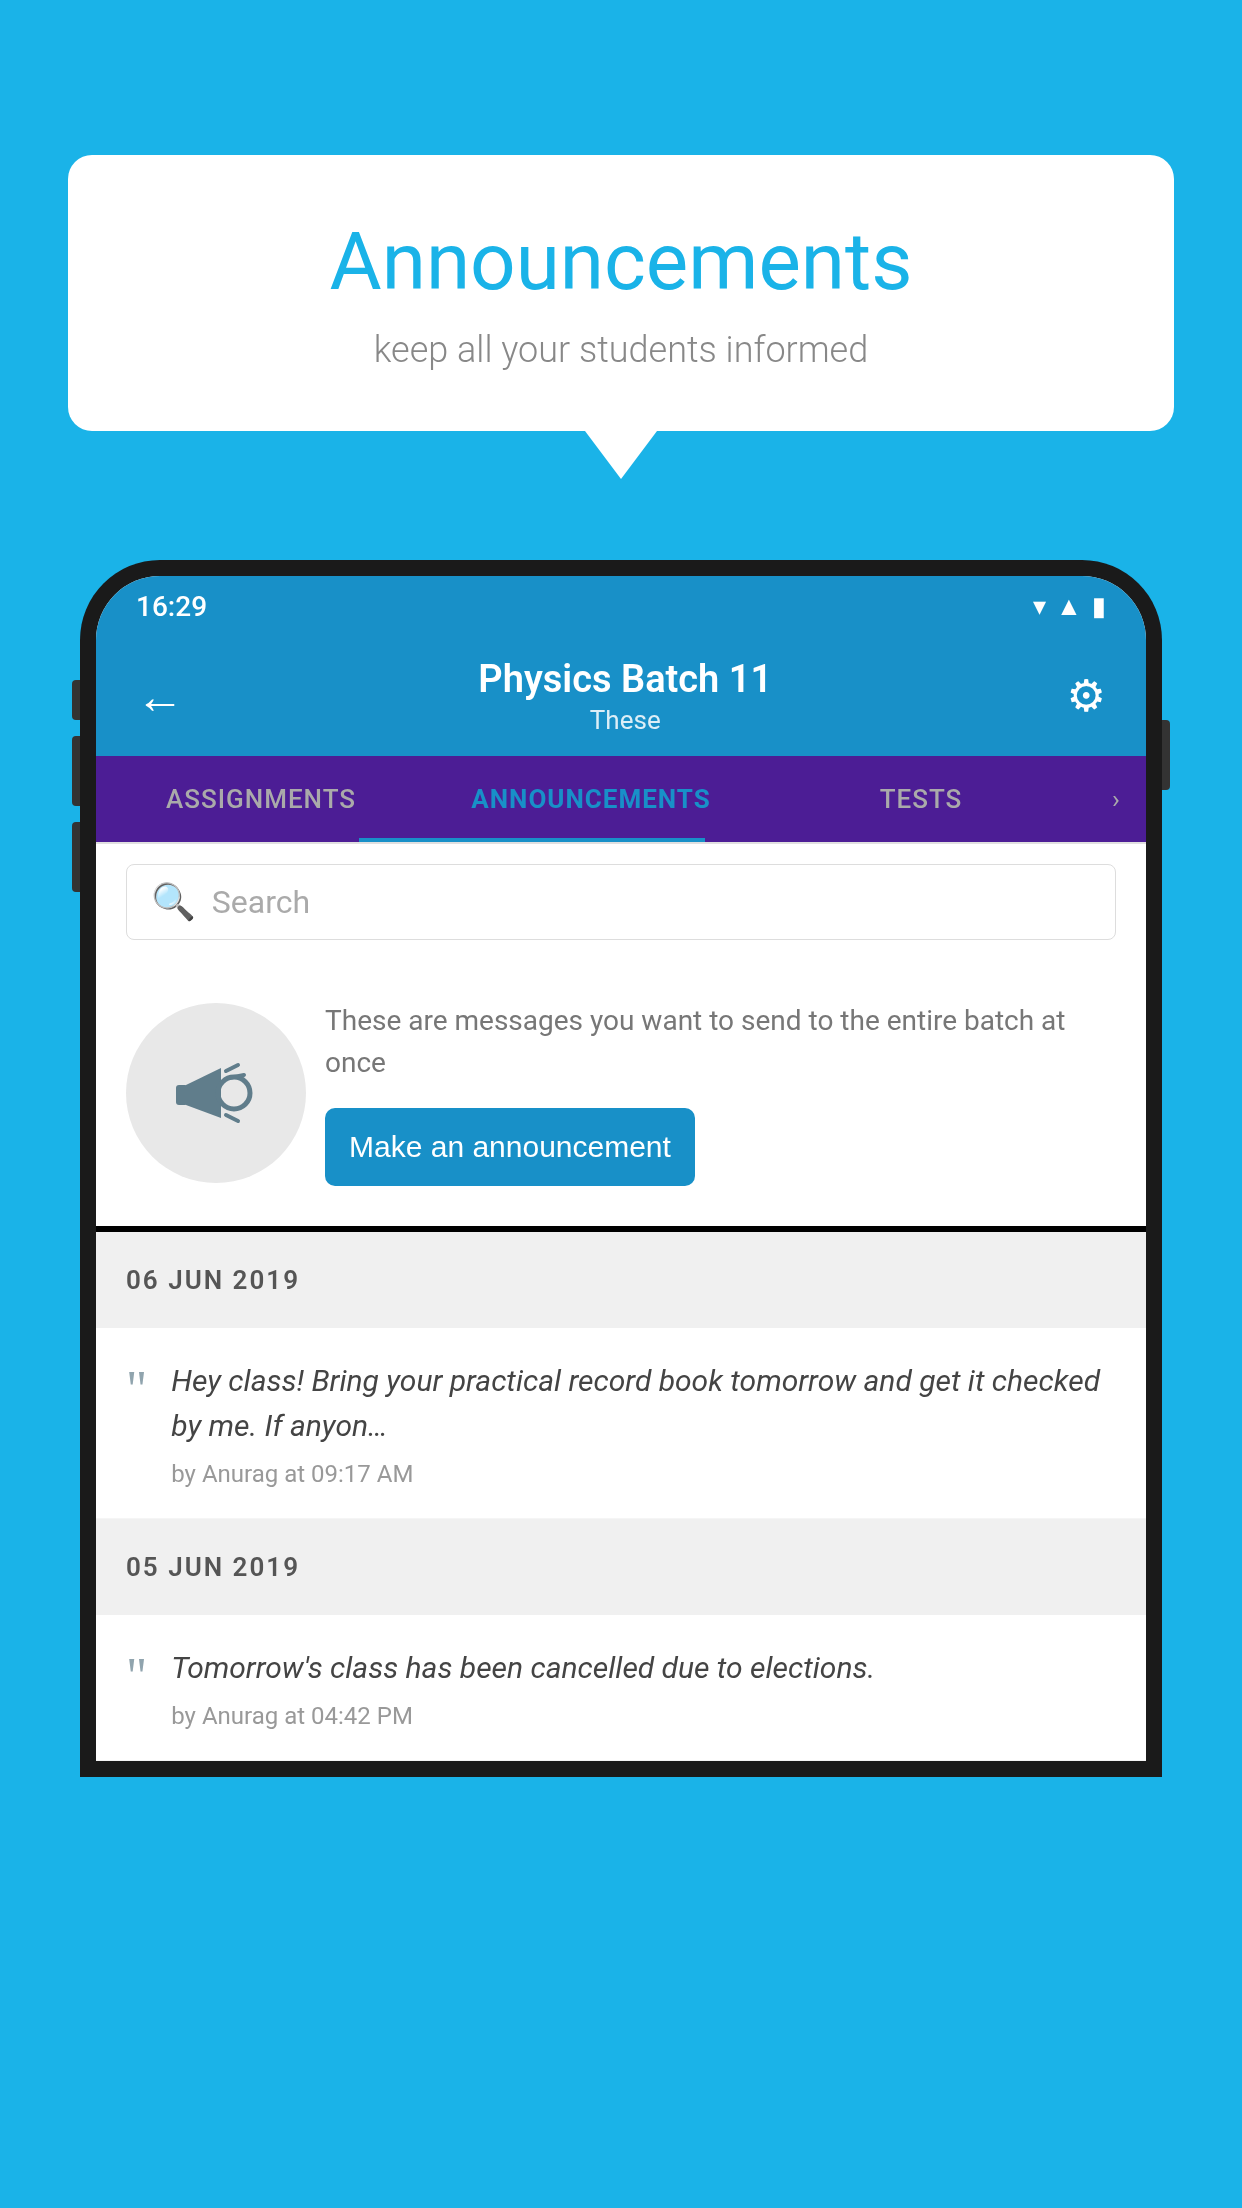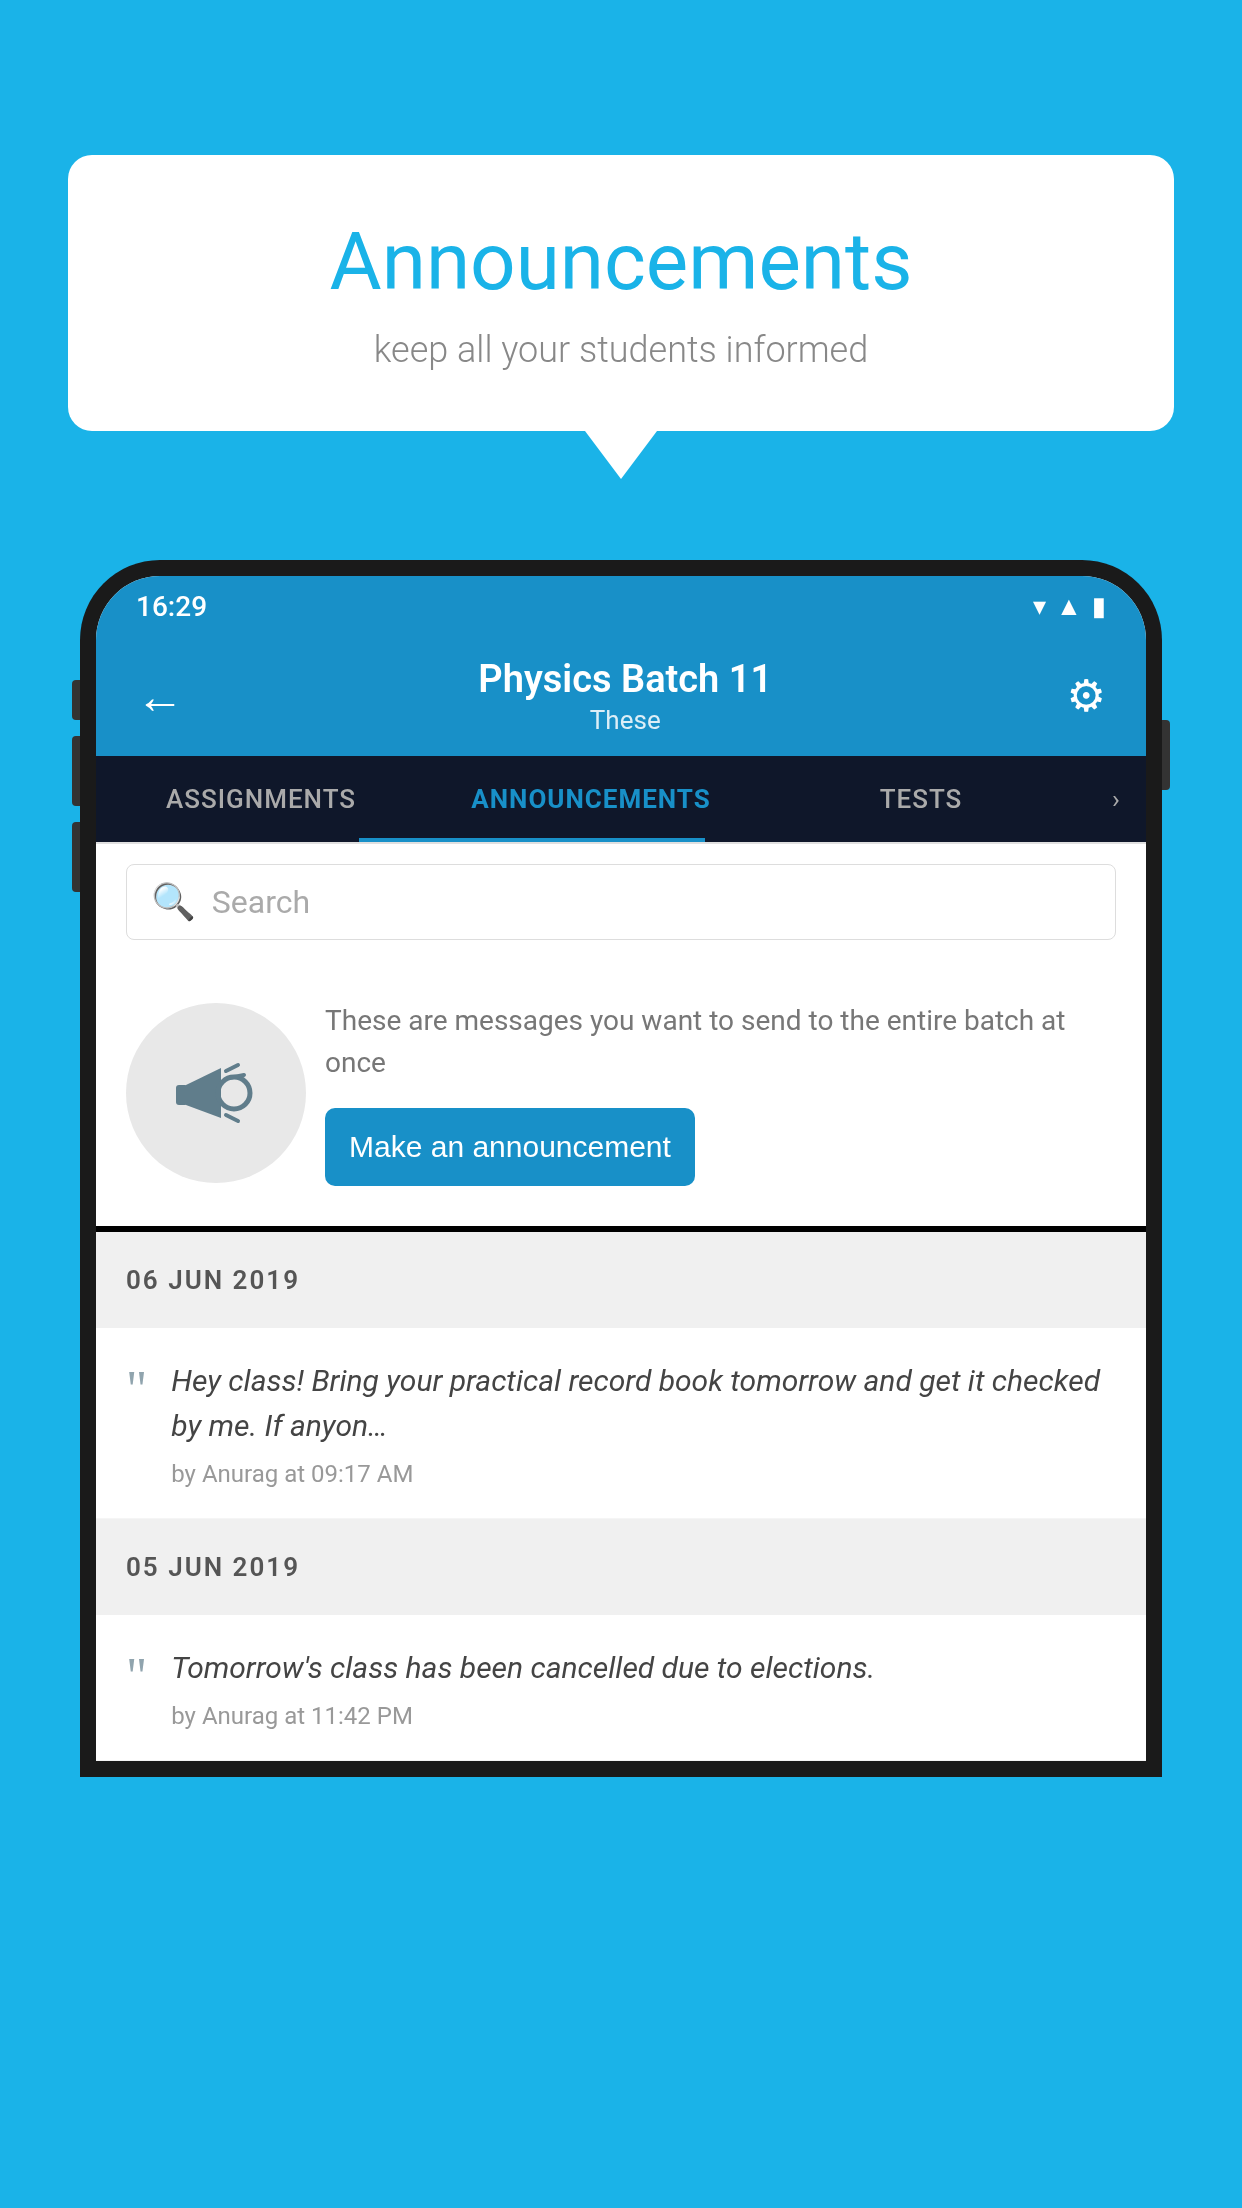--- a/index.html
+++ b/index.html
@@ -145,21 +145,21 @@
     }
 
     .gear-icon {
       color: white;
       font-size: 44px;
       cursor: pointer;
     }
 
     
     .tabs-container {
-      background: #0f172a;
+      background: #4c1d95;
       display: flex;
       border-bottom: 2px solid #e0e0e0;
       position: relative;
     }
 
     .tab {
       flex: 1;
       text-align: center;
       padding: 28px 10px;
       font-size: 26px;
@@ -425,19 +425,19 @@
           <div class="announcement-meta">by Anurag at 09:17 AM</div>
         </div>
       </div>
 
       <div class="date-header">05  JUN  2019</div>
 
       <div class="announcement-item">
         <div class="quote-icon">"</div>
         <div class="announcement-content">
           <div class="announcement-text">Tomorrow's class has been cancelled due to elections.</div>
-          <div class="announcement-meta">by Anurag at 11:42 PM</div>
+          <div class="announcement-meta">by Anurag at 04:42 PM</div>
         </div>
       </div>
 
     </div>
   </div>
 </div>
 
 </body></html>

